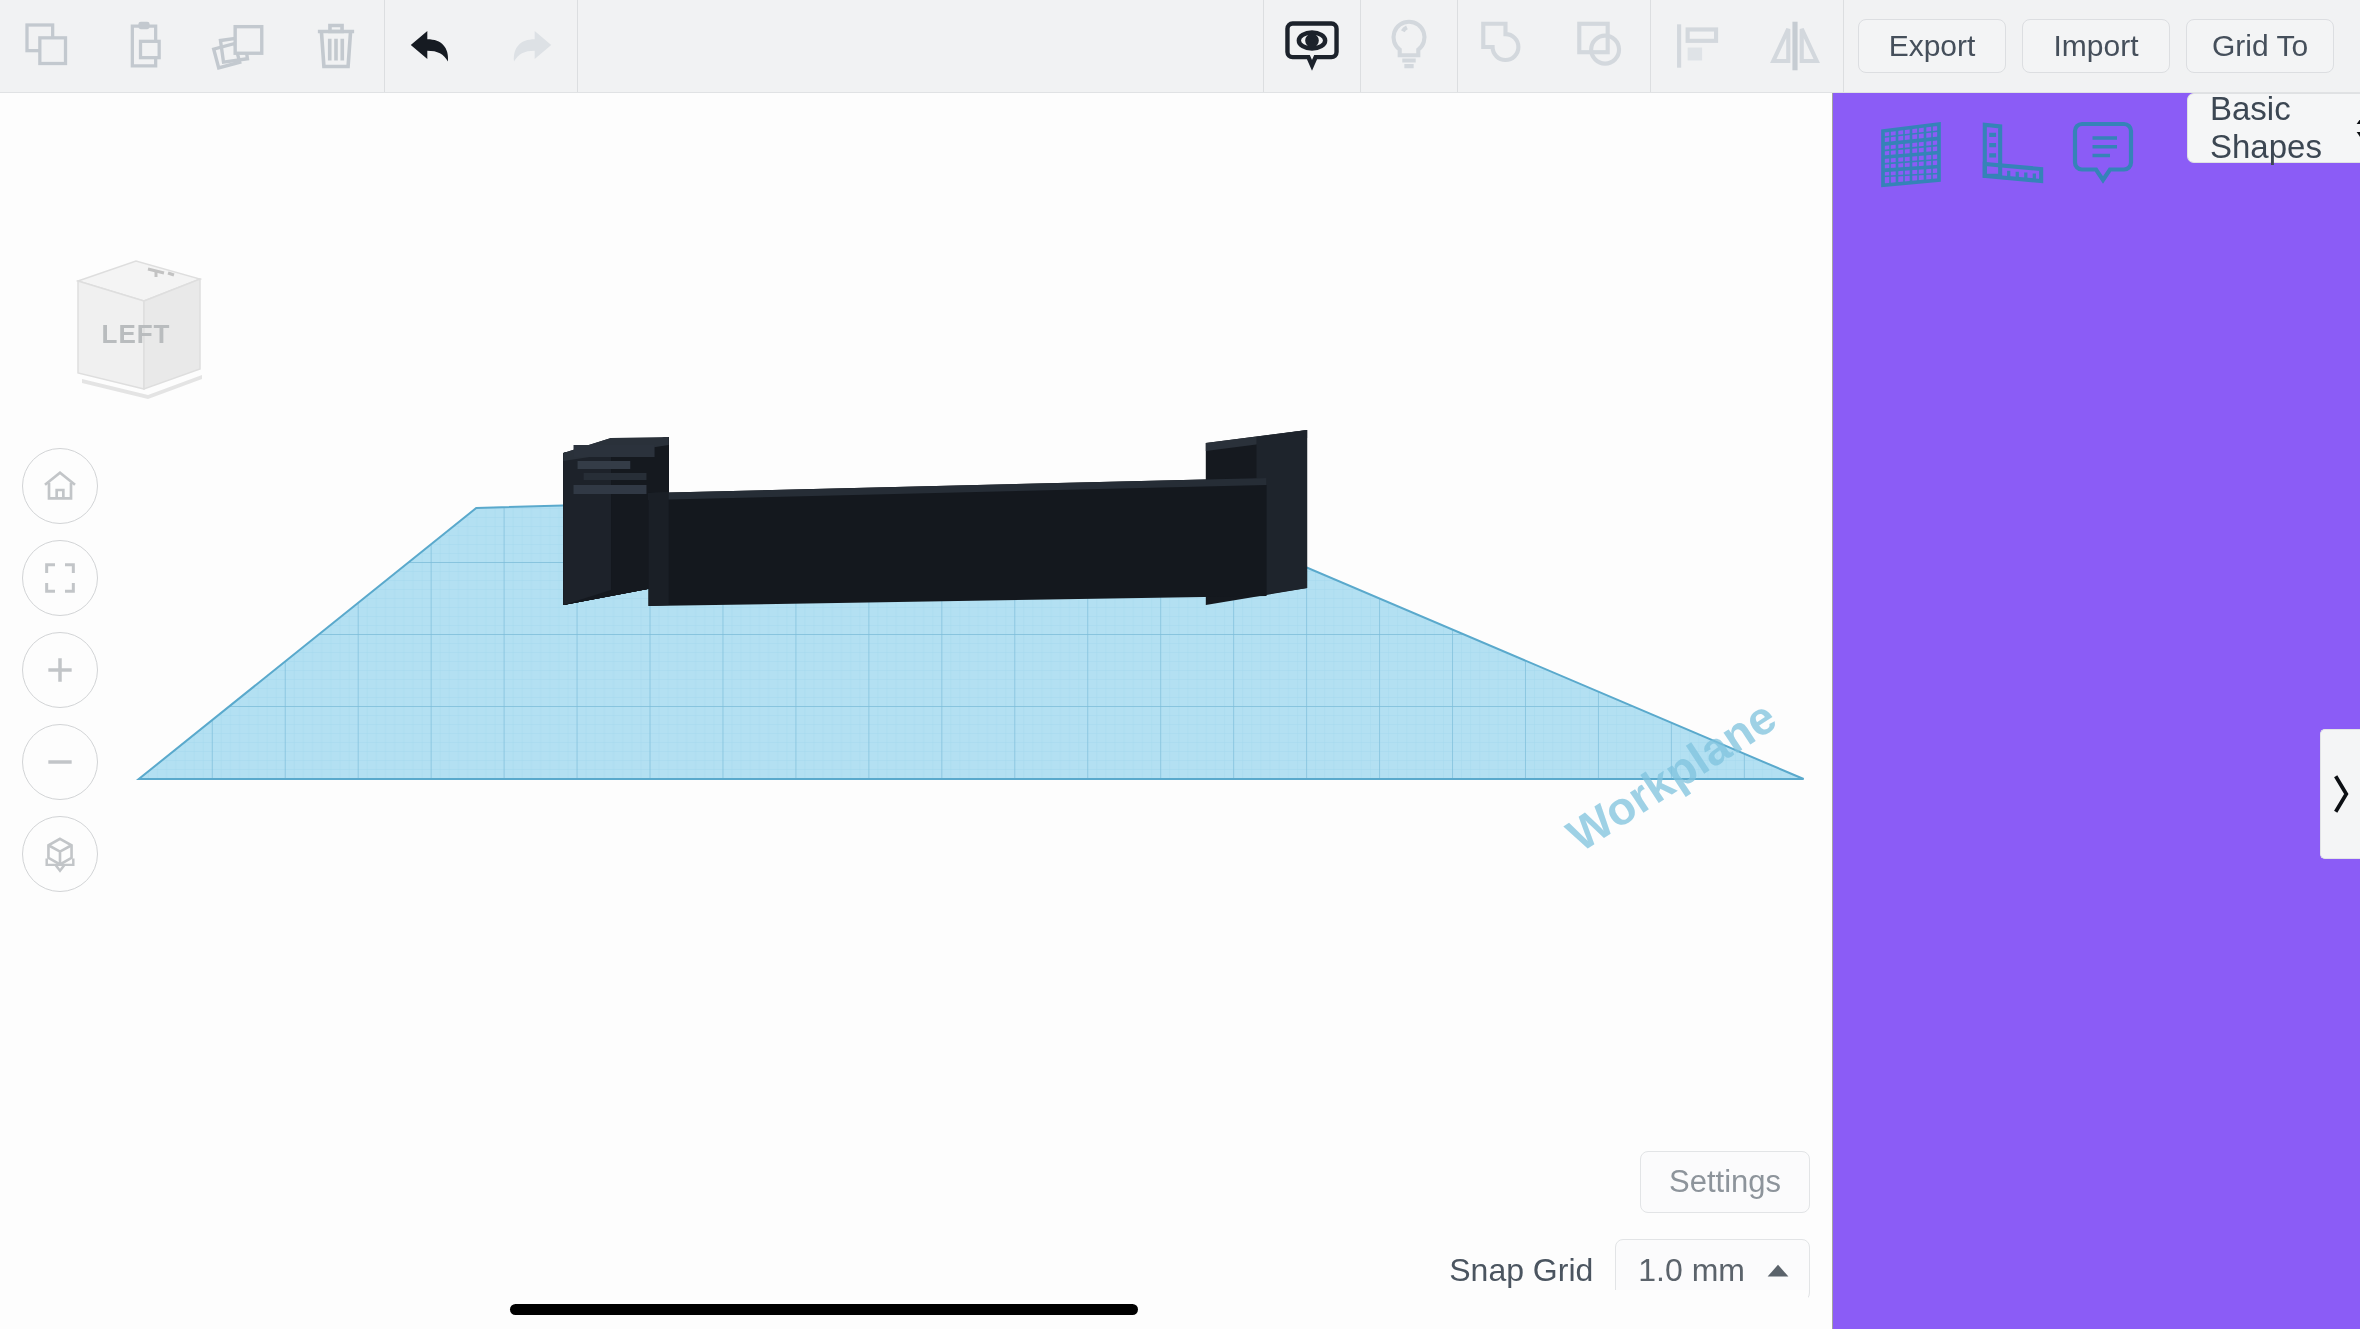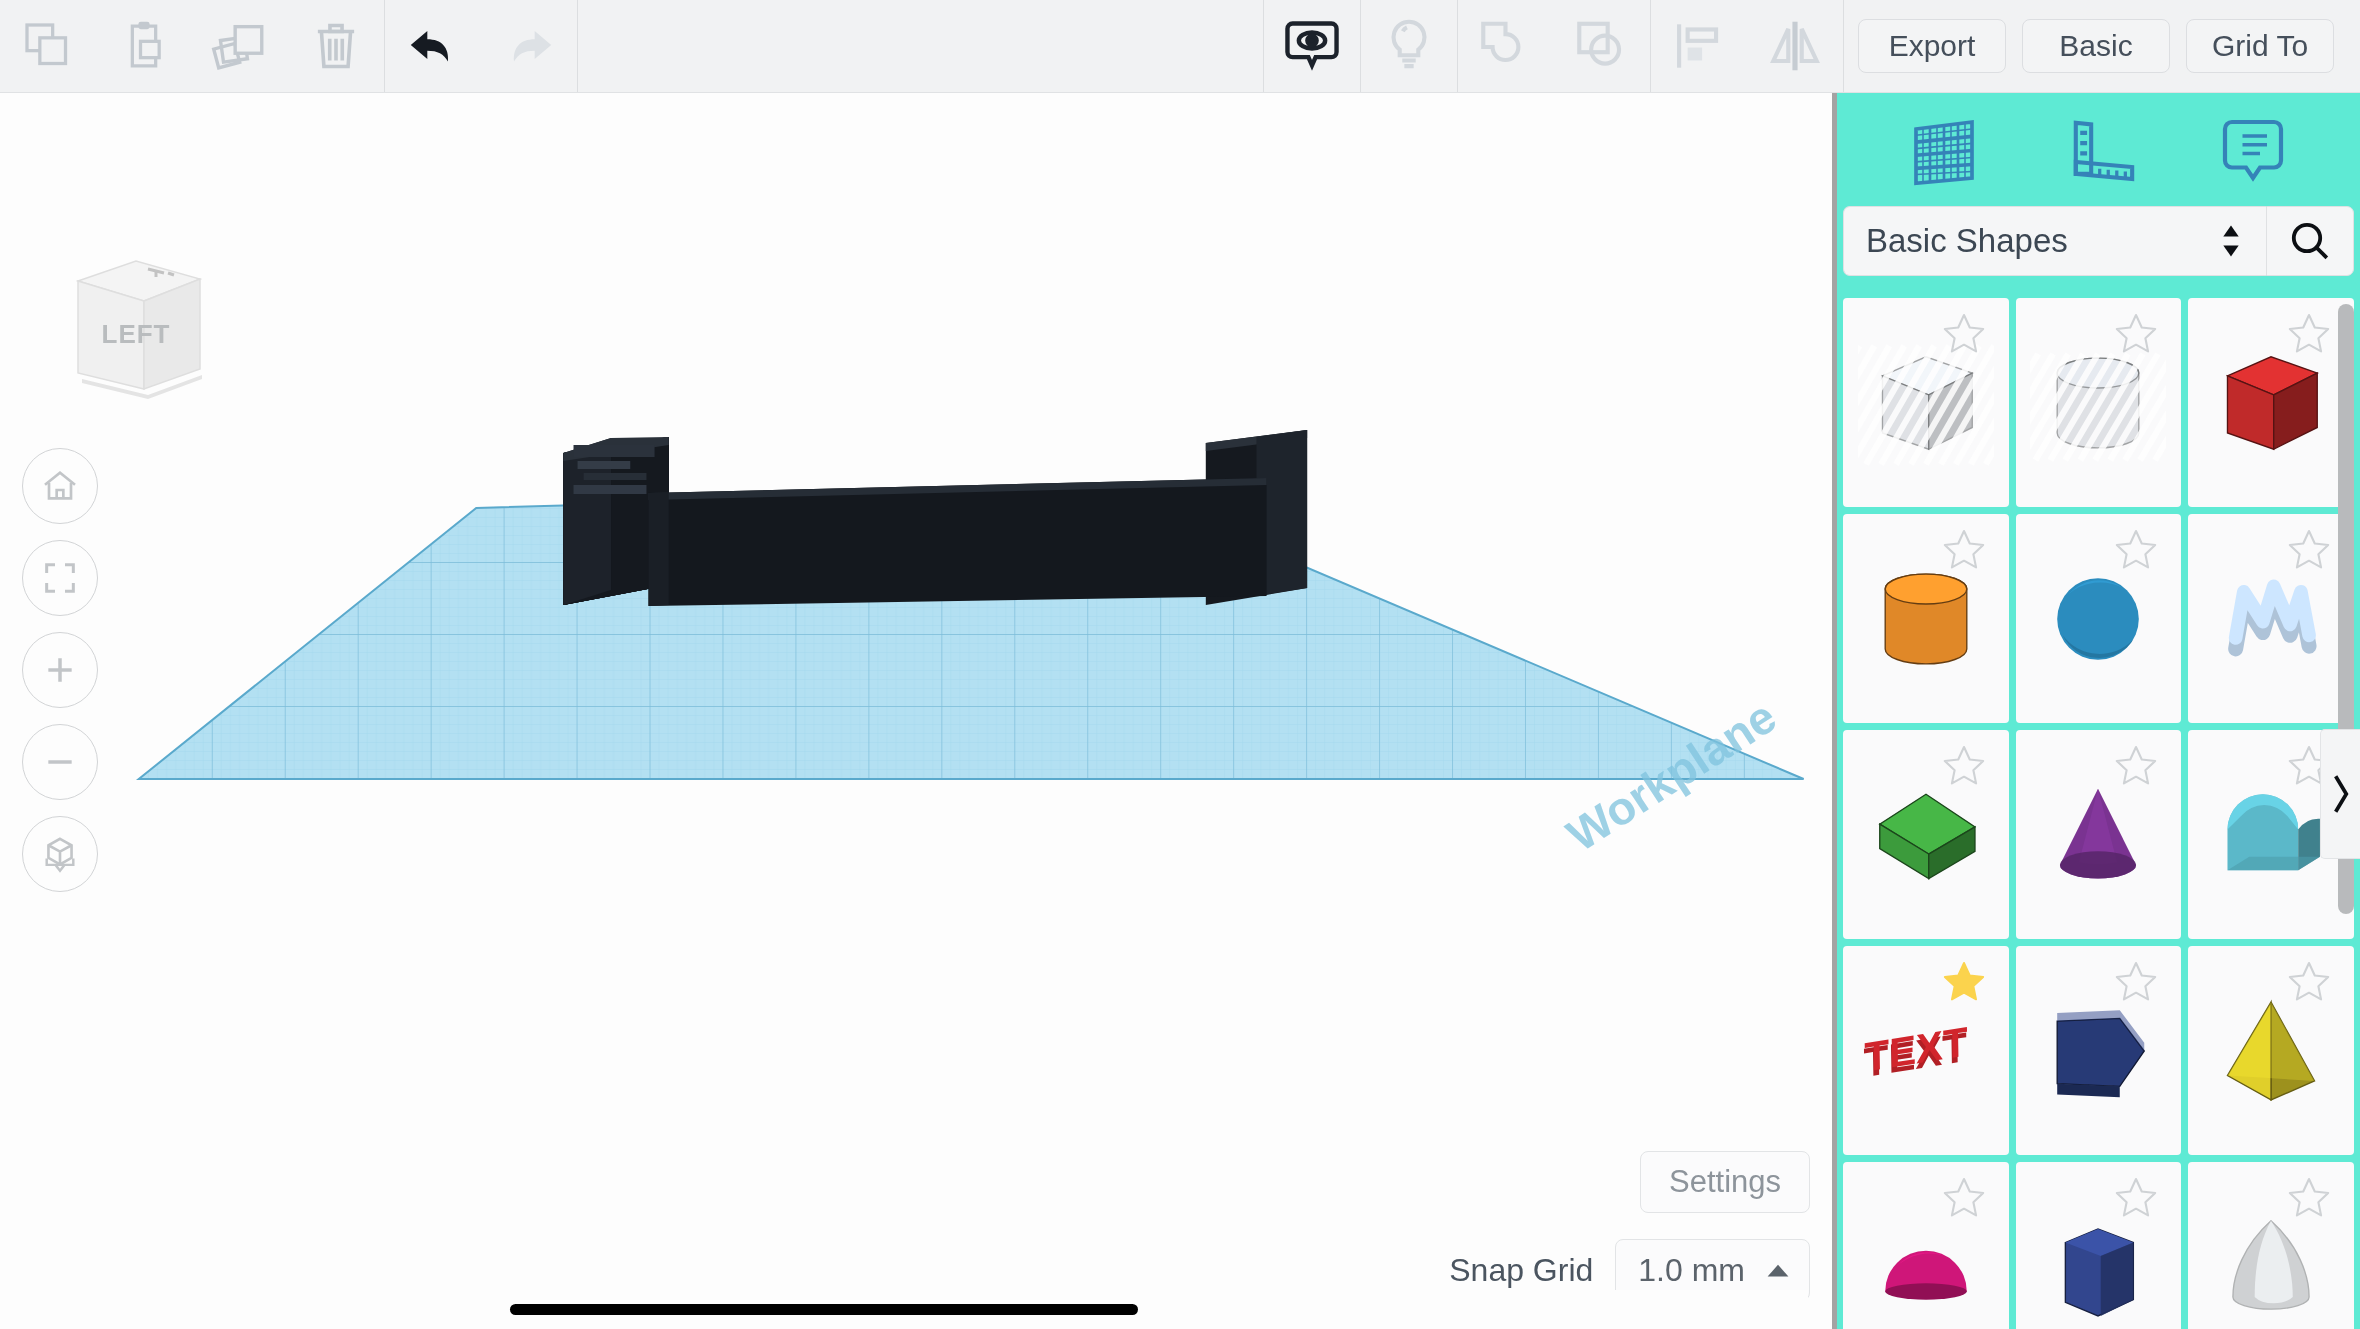--- a/index.html
+++ b/index.html
@@ -94,23 +94,23 @@
     width: 40px; height: 130px;
     background: #f4f5f6; border: 1px solid #e2e4e6; border-right: none;
     border-radius: 5px 0 0 5px;
     display: flex; align-items: center; justify-content: center;
     z-index: 25;
   }
 
   
   .panel {
     width: 528px; min-width: 528px;
-    background: #5eead4;
-    border-left: 5px solid #a3a3a3;
-    display: flex; flex-direction: column;
+    background: #8b5cf6;
+    border-left: 1px solid #a3a3a3;
+    display: flex; flex-direction: row;
     position: relative; z-index: 20;
   }
   .panel-icons {
     height: 118px; display: flex; align-items: center; justify-content: space-around;
     padding: 0 30px;
   }
   .panel-icon { width: 96px; height: 96px; display: flex; align-items: center; justify-content: center; }
 
   .panel-search { display: flex; padding: 0 6px 22px 6px; gap: 0; }
   .dropdown {
@@ -259,21 +259,21 @@
           <path d="M12 2.6v18.8" stroke="#c6ccd2" stroke-width="2"></path>
           <path d="M9.4 5.4v12.4H3.6z"></path>
           <path d="M14.6 5.4v12.4h5.8z"></path>
         </svg>
       </div>
     </div>
     <div class="tb-sep"></div>
 
     <div class="tb-right">
       <div class="pill">Export</div>
-      <div class="pill">Basic</div>
+      <div class="pill">Import</div>
       <div class="pill">Grid To</div>
     </div>
   </div>
 
   <div class="main">
 
     <div class="canvas">
 
       <svg class="workplane" viewBox="0 0 1808 1236" preserveAspectRatio="none">
         <defs>

